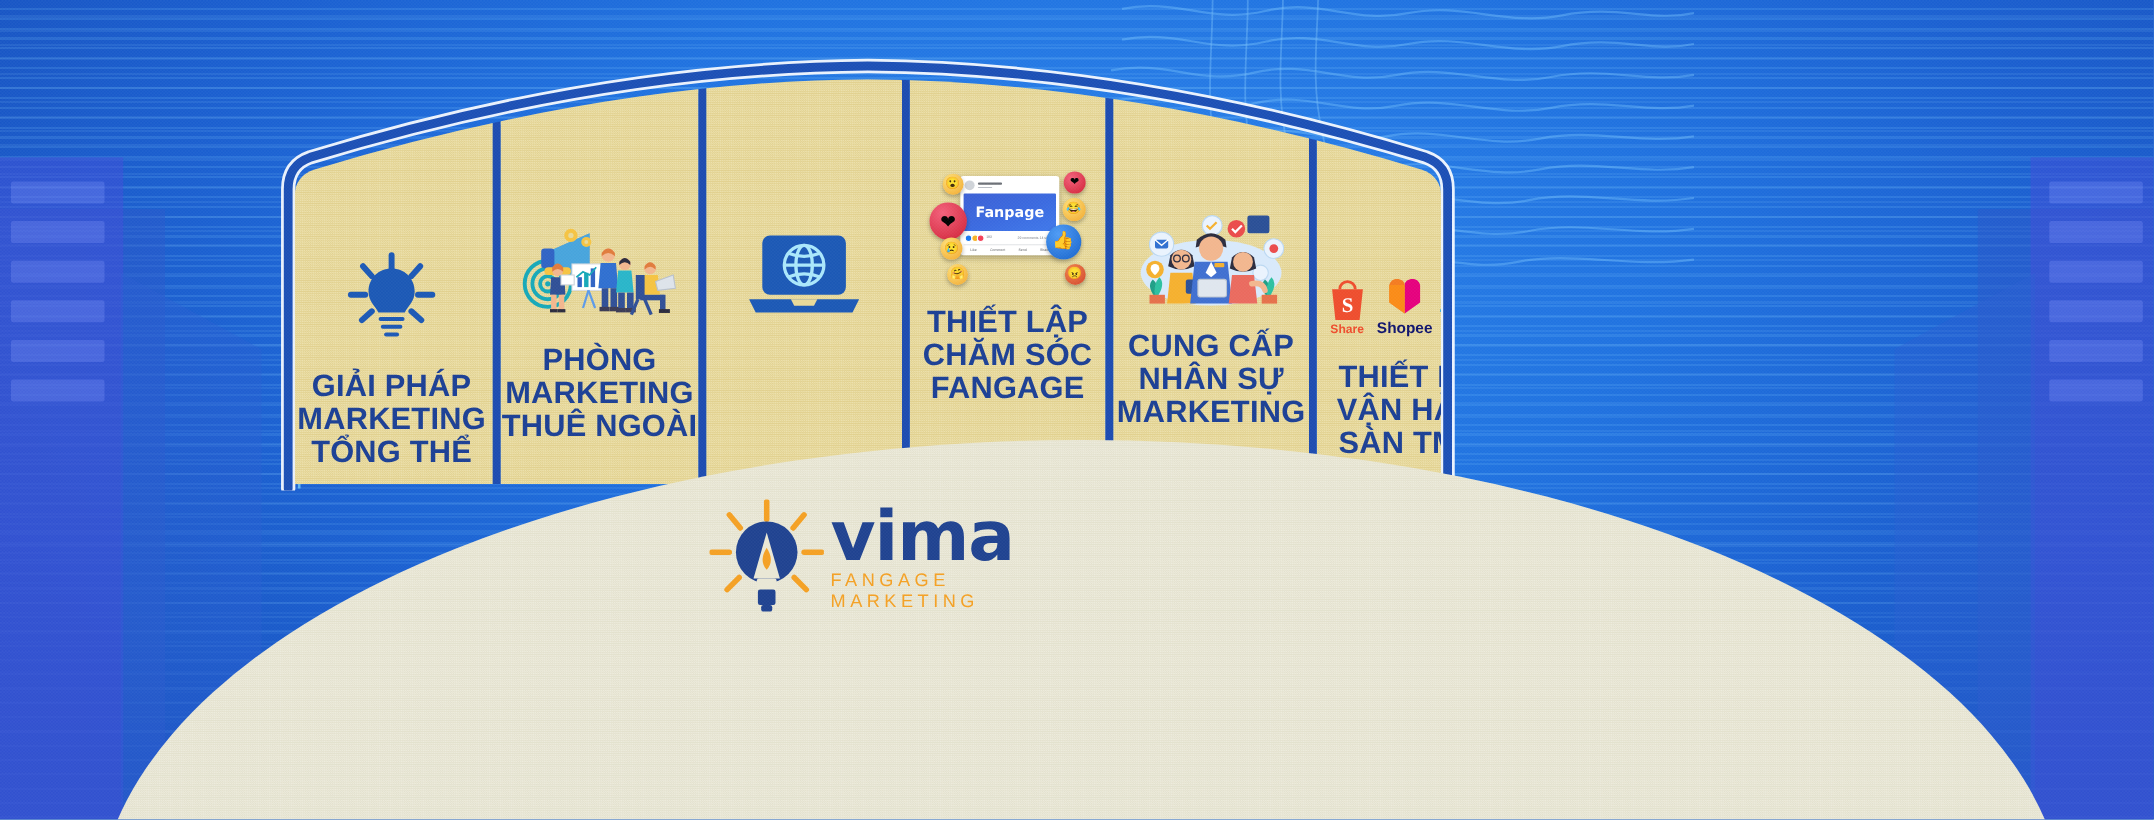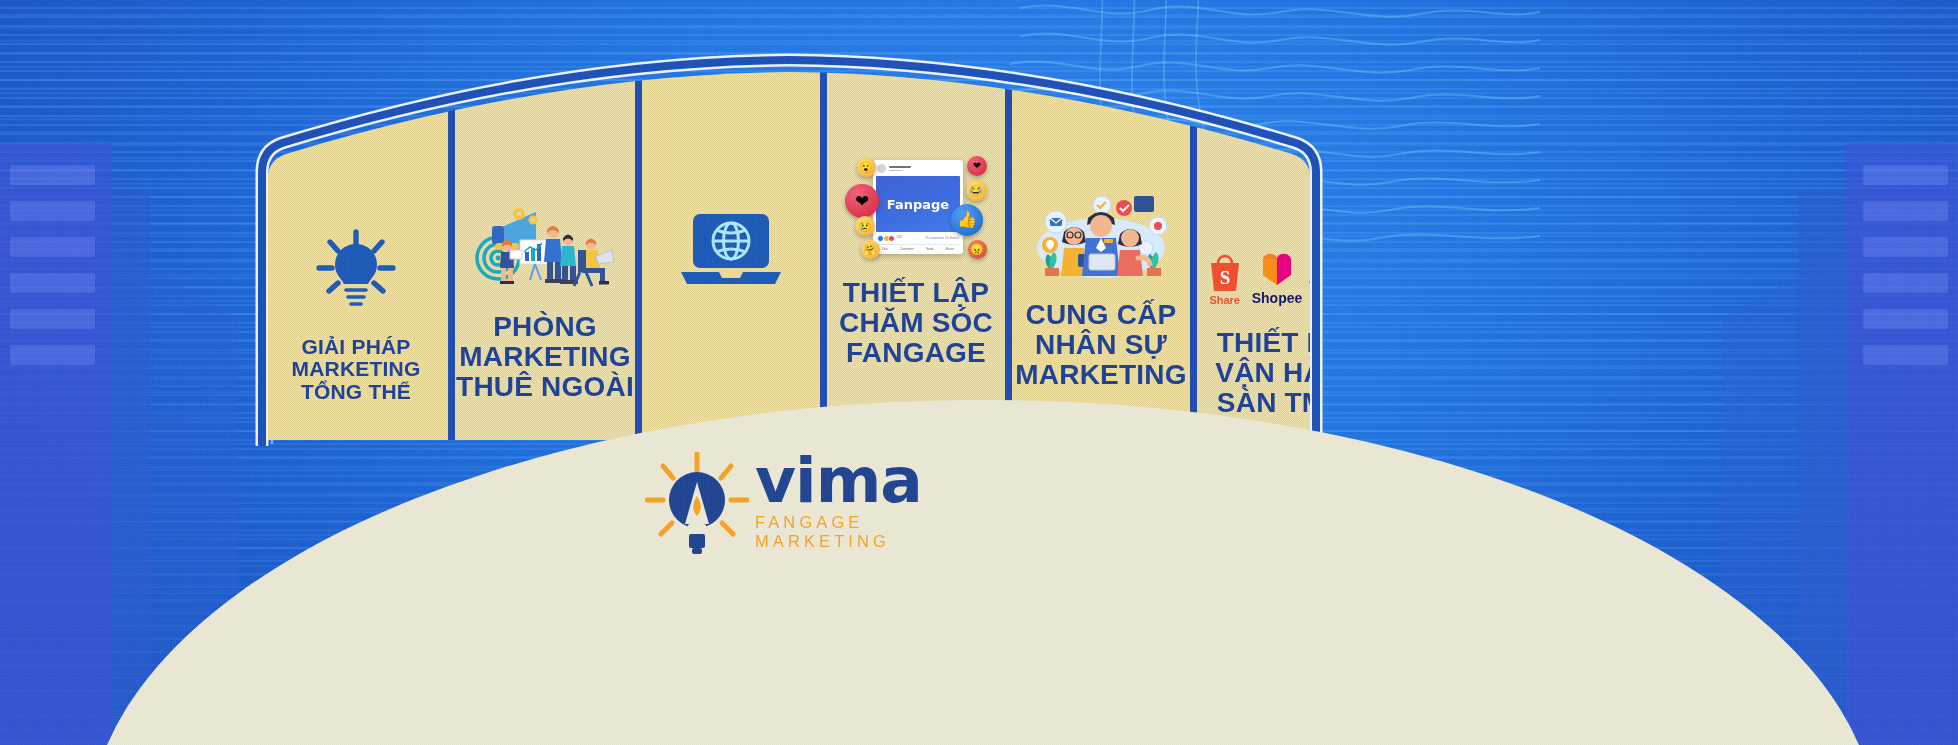--- a/index.html
+++ b/index.html
@@ -68,37 +68,37 @@
   
   .stage{position:absolute;left:88px;top:400px;width:1790px;height:700px;
     border-radius:50% 50% 0 0 / 62% 62% 0 0;
     background:#e9e7d5;
     box-shadow:0 -2px 0 rgba(255,255,255,.5) inset;}
   .stage .grain{position:absolute;inset:0;border-radius:inherit;opacity:.30;
     background-image:repeating-conic-gradient(rgba(255,255,255,.6) 0% 25%, rgba(160,155,120,.28) 0% 50%);
     background-size:2px 2px;}
 
   
-  .logo{position:absolute;left:645px;top:452px;width:300px;height:112px;display:flex;align-items:flex-start;}
+  .logo{position:absolute;left:645px;top:452px;width:300px;height:112px;display:flex;align-items:center;}
   .logo-mark{width:104px;height:108px;position:relative;flex:0 0 auto;}
   .logo-type{margin-left:6px;}
   .logo-word{font-size:63px;font-weight:700;color:#1f4290;letter-spacing:-1px;line-height:.92;
     font-family:"DejaVu Sans",sans-serif;}
   .logo-sub{font-size:16.5px;color:#f4a023;letter-spacing:4.1px;font-weight:500;margin-top:3px;
     font-family:"Liberation Sans",sans-serif;}
 
   
   .fanpage-card{width:84px;background:#fff;border-radius:3px;box-shadow:0 2px 6px rgba(0,0,0,.25);
     padding:3px;position:relative;}
   .fp-head{display:flex;align-items:center;gap:3px;padding:1px 1px 3px;}
   .fp-av{width:9px;height:9px;border-radius:50%;background:#cfd3d8;}
   .fp-lines{flex:1;}
   .fp-l1{height:2px;width:22px;background:#6b6f76;border-radius:1px;}
   .fp-l2{height:1.5px;width:13px;background:#b9bdc4;border-radius:1px;margin-top:1.5px;}
-  .fp-body{height:56px;background:linear-gradient(160deg,#3b5fd4,#3a6ae0 55%,#3f78ea);
+  .fp-body{height:34px;background:linear-gradient(160deg,#3b5fd4,#3a6ae0 55%,#3f78ea);
     display:flex;align-items:center;justify-content:center;border-radius:1px;}
   .fp-body span{color:#fff;font-size:13px;font-weight:700;font-family:"DejaVu Sans",sans-serif;}
   .fp-stats{display:flex;justify-content:space-between;align-items:center;padding:2.5px 1px 2px;}
   .fp-react{display:flex;}
   .fp-react i{width:5px;height:5px;border-radius:50%;display:block;margin-right:-1.5px;border:.5px solid #fff;}
   .fp-cnt{font-size:3.2px;color:#7c8189;margin-left:3px;}
   .fp-shr{font-size:3.2px;color:#7c8189;}
   .fp-bar{display:flex;justify-content:space-around;border-top:.5px solid #e3e5e8;padding-top:2px;}
   .fp-bar span{font-size:3.2px;color:#65686d;}
   .emo{position:absolute;border-radius:50%;box-shadow:0 2px 4px rgba(0,0,0,.3);
@@ -193,21 +193,21 @@
                 <line x1="70" y1="63" x2="61" y2="55"></line>
               </g>
               <path d="M43,16 C55,16 64,25 64,37 C64,46 58,50 55,56 L31,56 C28,50 22,46 22,37 C22,25 31,16 43,16 Z" fill="#1b58b5"></path>
               <g stroke="#1b58b5" stroke-width="3.6" stroke-linecap="round">
                 <line x1="33" y1="62" x2="53" y2="62"></line>
                 <line x1="35" y1="69" x2="51" y2="69"></line>
                 <line x1="38" y1="76" x2="48" y2="76"></line>
               </g>
             </svg>
           </div>
-          <div class="p-text" style="margin-top:22px;font-size:21px;">
+          <div class="p-text" style="margin-top:22px;font-size:28px;">
             <div>GIẢI PHÁP</div>
             <div>MARKETING</div>
             <div>TỔNG THỂ</div>
           </div>
         </div>
       </div>
 
       <div class="panel" style="left:221px;top:6px;width:180px;height:376px;">
         <div class="grain"></div>
         <div class="panel-inner">

